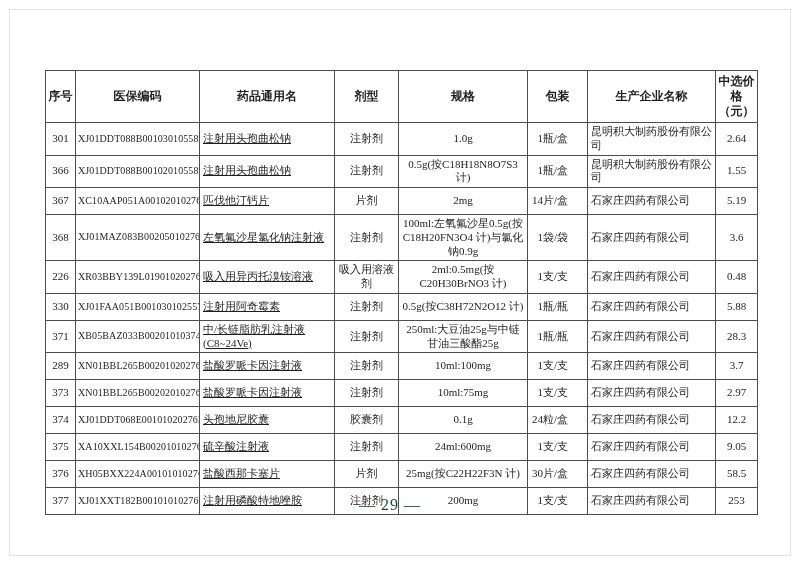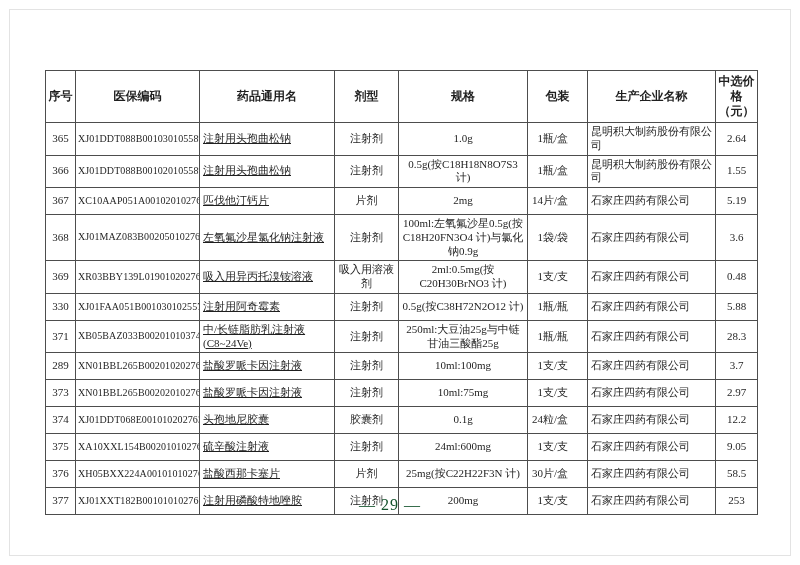--- a/index.html
+++ b/index.html
@@ -99,21 +99,21 @@
         <th>药品通用名</th>
         <th>剂型</th>
         <th>规格</th>
         <th>包装</th>
         <th>生产企业名称</th>
         <th>中选价格（元）</th>
       </tr>
     </thead>
     <tbody>
         <tr>
-          <td class="col-seq">365</td>
+          <td class="col-seq">301</td>
           <td class="col-code">XJ01DDT088B001030105589</td>
           <td class="col-name">注射用头孢曲松钠</td>
           <td class="col-form">注射剂</td>
           <td class="col-spec">1.0g</td>
           <td class="col-pack">1瓶/盒</td>
           <td class="col-mfr">昆明积大制药股份有限公司</td>
           <td class="col-price">2.64</td>
         </tr>
         <tr>
           <td class="col-seq">366</td>
@@ -139,21 +139,21 @@
           <td class="col-seq">368</td>
           <td class="col-code">XJ01MAZ083B002050102763</td>
           <td class="col-name">左氧氟沙星氯化钠注射液</td>
           <td class="col-form">注射剂</td>
           <td class="col-spec">100ml:左氧氟沙星0.5g(按C18H20FN3O4 计)与氯化钠0.9g</td>
           <td class="col-pack">1袋/袋</td>
           <td class="col-mfr">石家庄四药有限公司</td>
           <td class="col-price">3.6</td>
         </tr>
         <tr>
-          <td class="col-seq">369</td>
+          <td class="col-seq">226</td>
           <td class="col-code">XR03BBY139L019010202763</td>
           <td class="col-name">吸入用异丙托溴铵溶液</td>
           <td class="col-form">吸入用溶液剂</td>
           <td class="col-spec">2ml:0.5mg(按C20H30BrNO3 计)</td>
           <td class="col-pack">1支/支</td>
           <td class="col-mfr">石家庄四药有限公司</td>
           <td class="col-price">0.48</td>
         </tr>
         <tr>
           <td class="col-seq">330</td>

